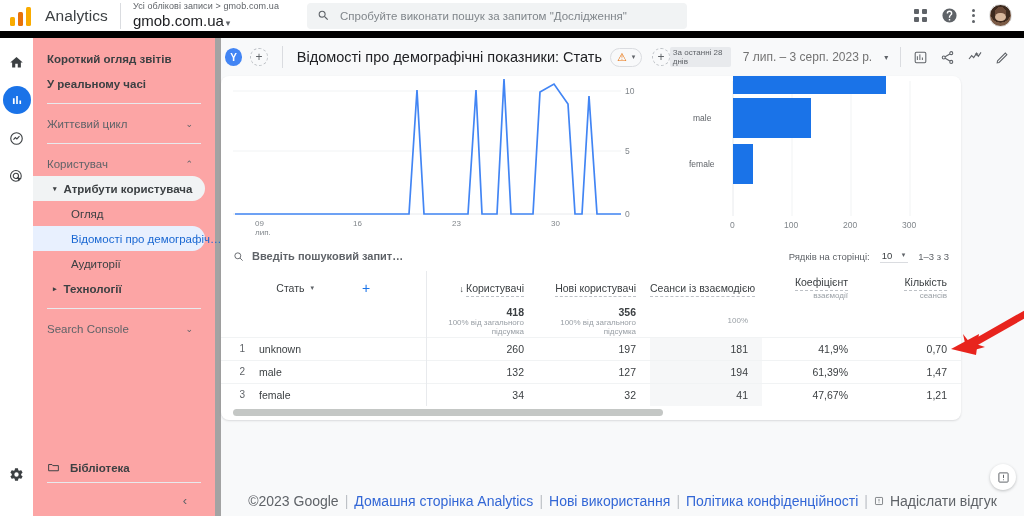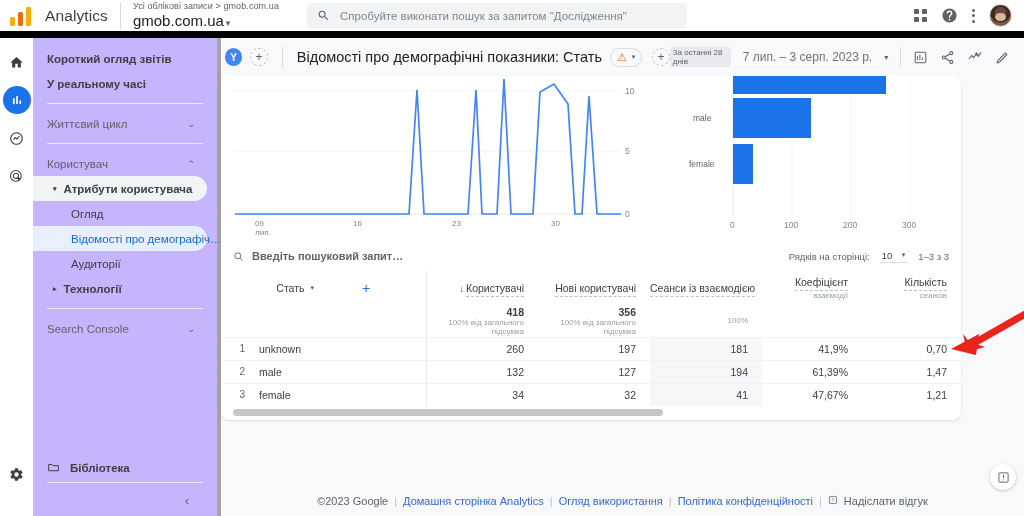--- a/index.html
+++ b/index.html
@@ -60,21 +60,21 @@
     padding-top: 10px;
   }
   .rail-item { width: 28px; height: 28px; display:flex; align-items:center; justify-content:center;
                border-radius:50%; margin-bottom: 10px; }
   .rail-item.active { background: #1a73e8; }
   .rail-gear { position: absolute; bottom: 18px; }
 
   
   .sidenav {
     position: absolute; left: 33px; top: 38px; width: 188px; height: 478px;
-    background: #c4b5fd; border-right: 4px solid #a3a3a3; padding-top: 8px;
+    background: #fca5a5; border-right: 6px solid #a3a3a3; padding-top: 8px;
     font-size: 11.5px;
   }
   .nav-item {
     height: 25px; display: flex; align-items: center;
     padding-left: 14px; color: #3c4043; border-radius: 0 20px 20px 0;
     margin-right: 10px; white-space: nowrap;
   }
   .nav-item.bold { font-weight: 700; }
   .nav-item.gray { color: #5f6368; }
   .nav-item.sel-gray { background: #f1f3f4; font-weight: 700; }
@@ -179,21 +179,21 @@
   }
   .tooltip a { color:#1a73e8; text-decoration: underline; }
 
   
   .arrow { position:absolute; left: 718px; top: 272px; z-index: 45; }
 
   
   .footer {
     position:absolute; left: 0; bottom: 0; width: 803px; height: 30px;
     display:flex; align-items:center; justify-content:center; gap:6px;
-    font-size: 11px; color:#5f6368;
+    font-size: 14px; color:#5f6368;
   }
   .footer a { color:#3367d6; text-decoration:none; }
   .footer .divider { color:#bdc1c6; }
   .fb-btn {
     position:absolute; right: 8px; bottom: 26px; width:26px; height:26px; border-radius:50%;
     background:#fff; box-shadow:0 1px 3px rgba(60,64,67,.3); display:flex;
     align-items:center; justify-content:center;
   }
 </style>
 </head>
@@ -536,21 +536,21 @@
       <path d="M88 3 L30 36" stroke="#e8241d" stroke-width="7" stroke-linecap="round"></path>
       <path d="M12 39 L40 24 L37 45 Z" fill="#e8241d"></path>
     </svg>
   </div>
 
   <div class="footer">
     <span>©2023 Google</span>
     <span class="divider">|</span>
     <a href="#">Домашня сторінка Analytics</a>
     <span class="divider">|</span>
-    <a href="#">Огляд використання</a>
+    <a href="#">Нові використання</a>
     <span class="divider">|</span>
     <a href="#">Політика конфіденційності</a>
     <span class="divider">|</span>
     <span>
       <svg width="10" height="10" viewBox="0 0 24 24">
         <rect x="3.5" y="3.5" width="17" height="17" rx="1.5" fill="none" stroke="#5f6368" stroke-width="1.8"></rect>
         <path d="M12 7v6M12 15.5v1.5" stroke="#5f6368" stroke-width="1.8"></path>
       </svg>
     </span>
     <span>Надіслати відгук</span>

